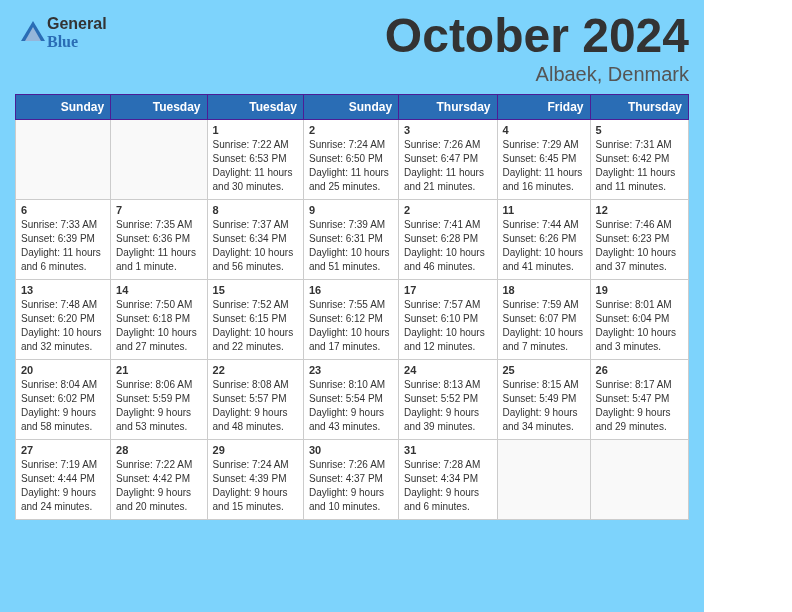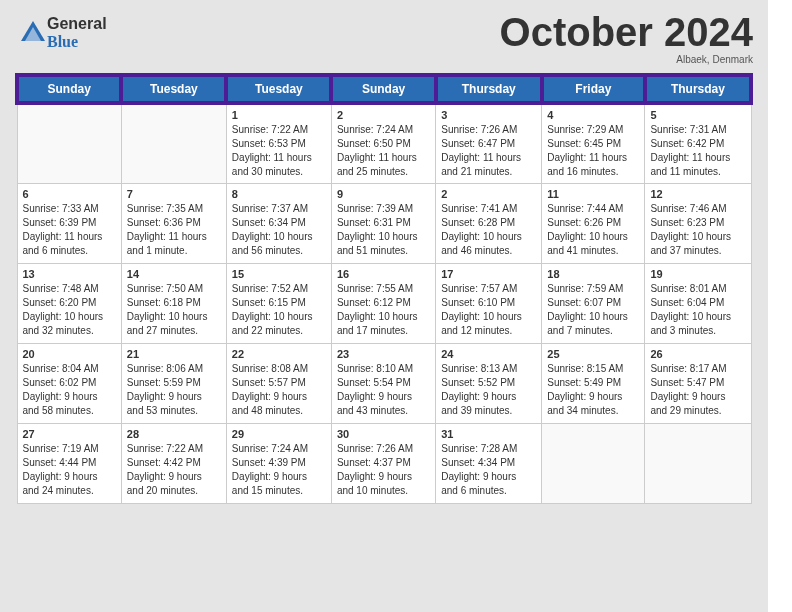--- a/index.html
+++ b/index.html
@@ -4,23 +4,23 @@
   <style>
     * { box-sizing: border-box; margin: 0; padding: 0; }
     body {
       font-family: Arial, sans-serif;
       background: #fff;
       width: 792px;
       min-height: 612px;
       padding: 0;
     }
     .page {
-      width: 768px;
+      width: 704px;
       min-height: 612px;
-      background: #e5e5e5;
+      background: #7dd3fc;
       padding: 10px 15px 15px 15px;
     }
     .header {
       display: flex;
       justify-content: space-between;
       align-items: flex-start;
       margin-bottom: 8px;
     }
     .logo {
       display: flex;
@@ -34,42 +34,42 @@
     }
     .logo-icon {
       width: 28px;
       height: 28px;
       margin-left: 4px;
     }
     .title-area {
       text-align: right;
     }
     .month-title {
-      font-size: 40px;
+      font-size: 48px;
       font-weight: bold;
       color: #333;
       line-height: 1.1;
     }
     .subtitle {
-      font-size: 10px;
+      font-size: 20px;
       color: #555;
     }
     .calendar {
       width: 100%;
       border-collapse: collapse;
       border: 1px solid #ccc;
     }
     .calendar th {
       background: #2a6db5;
       color: #fff;
       font-size: 12px;
       font-weight: bold;
       padding: 5px 6px;
-      text-align: center;
-      border: 4px solid #4c1d95;
+      text-align: right;
+      border: 1px solid #4c1d95;
     }
     .calendar td {
       vertical-align: top;
       padding: 4px 5px;
       border: 1px solid #ccc;
       width: 113px;
       min-height: 80px;
       font-size: 10px;
       color: #333;
       background: #fff;

